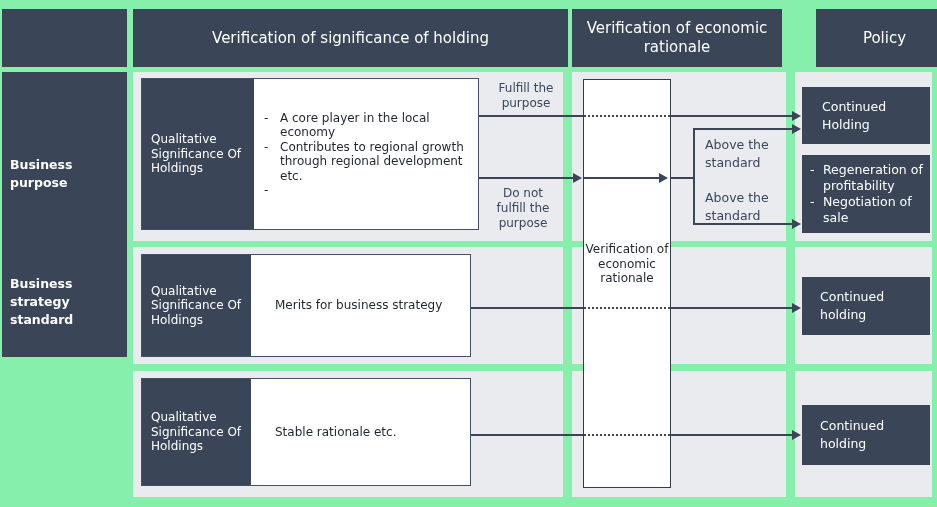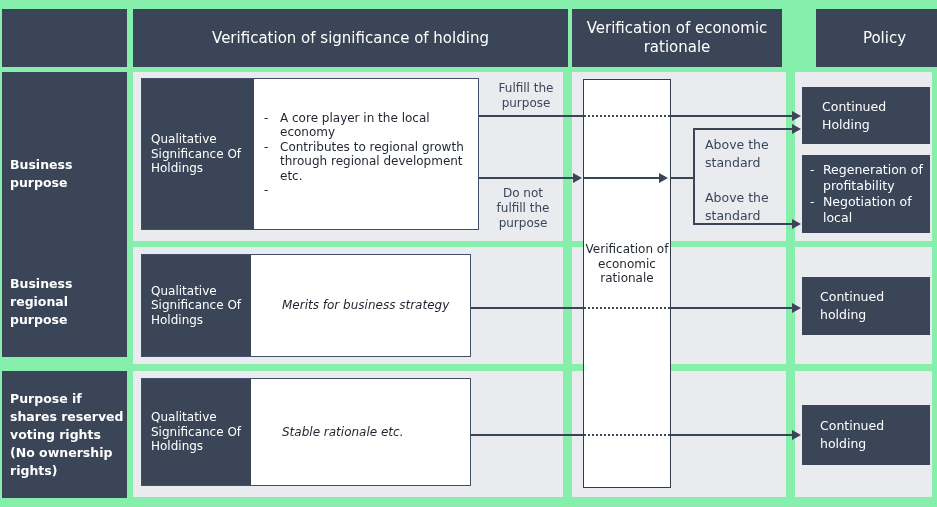--- a/index.html
+++ b/index.html
@@ -15,21 +15,21 @@
   .rowlabel{display:flex;align-items:center;font-weight:bold;font-size:12.5px;
        line-height:18px;padding:0 2px 0 8px;}
   .composite{background:#ffffff;border:1px solid #42506b;display:flex;}
   .qual{background:#3a4557;color:#ffffff;font-size:12px;line-height:14.5px;
        padding:0 6px 0 9px;display:flex;align-items:center;}
   .critwrap{flex:1;display:flex;flex-direction:column;justify-content:center;
        color:#1f2530;font-size:12px;line-height:14.5px;background:#fff;}
   .bullets{padding:0 6px 0 10px;}
   .bullet{display:flex;}
   .bullet .dash{width:16px;flex:none;}
-  .plain{padding-left:31px;padding-right:6px;font-style:italic;}
+  .plain{padding-left:24px;padding-right:6px;}
   .vbox{background:#ffffff;border:1px solid #333c4a;}
   .vboxtext{color:#1f2530;font-size:12px;line-height:14.5px;text-align:center;}
   .line{background:#3a4557;height:2px;}
   .dotline{height:0;border-top:2px dotted #3a4557;}
   .vline{background:#3a4557;width:2px;}
   .arrow{width:0;height:0;border-top:5px solid transparent;
        border-bottom:5px solid transparent;border-left:9px solid #3a4557;}
   .flabel{font-size:12px;line-height:15px;color:#39465c;text-align:center;}
   .stdlabel{font-size:12.5px;line-height:18px;color:#39465c;}
   .policy{display:flex;align-items:center;font-size:12.5px;line-height:18px;}
@@ -62,24 +62,21 @@
     <span>Verification of economic rationale</span>
   </div>
   <div class="abs dark hdr" style="left:816px;top:9px;width:137px;height:58px;">
     <span>Policy</span>
   </div>
 
   <div class="abs dark rowlabel" style="left:2px;top:72px;width:125px;height:204px;">
     <span>Business purpose</span>
   </div>
   <div class="abs dark rowlabel" style="left:2px;top:247px;width:125px;height:110px;">
-    <span>Business regional purpose</span>
-  </div>
-  <div class="abs dark rowlabel" style="left:2px;top:371px;width:125px;height:127px;">
-    <span>Purpose if shares reserved voting rights (No ownership rights)</span>
+    <span>Business strategy standard</span>
   </div>
 
   <div class="abs composite" style="left:141px;top:78px;width:338px;height:152px;">
     <div class="qual" style="width:97px;flex:none;">
       <span>Qualitative Significance Of Holdings</span>
     </div>
     <div class="critwrap">
       <div class="bullets">
         <div class="bullet">
             <span class="dash">-</span>
@@ -121,21 +118,21 @@
     <span class="pad20">Continued Holding</span>
   </div>
   <div class="abs dark policy" style="left:802px;top:155px;width:128px;height:78px;">
     <div class="pbullets">
       <div class="pbullet">
           <span class="dash">-</span>
           <span>Regeneration of profitability</span>
         </div>
       <div class="pbullet">
           <span class="dash">-</span>
-          <span>Negotiation of local</span>
+          <span>Negotiation of sale</span>
         </div>
     </div>
   </div>
   <div class="abs dark policy" style="left:802px;top:277px;width:128px;height:58px;">
     <span class="pad18">Continued holding</span>
   </div>
   <div class="abs dark policy" style="left:802px;top:405px;width:128px;height:60px;">
     <span class="pad18">Continued holding</span>
   </div>
 

